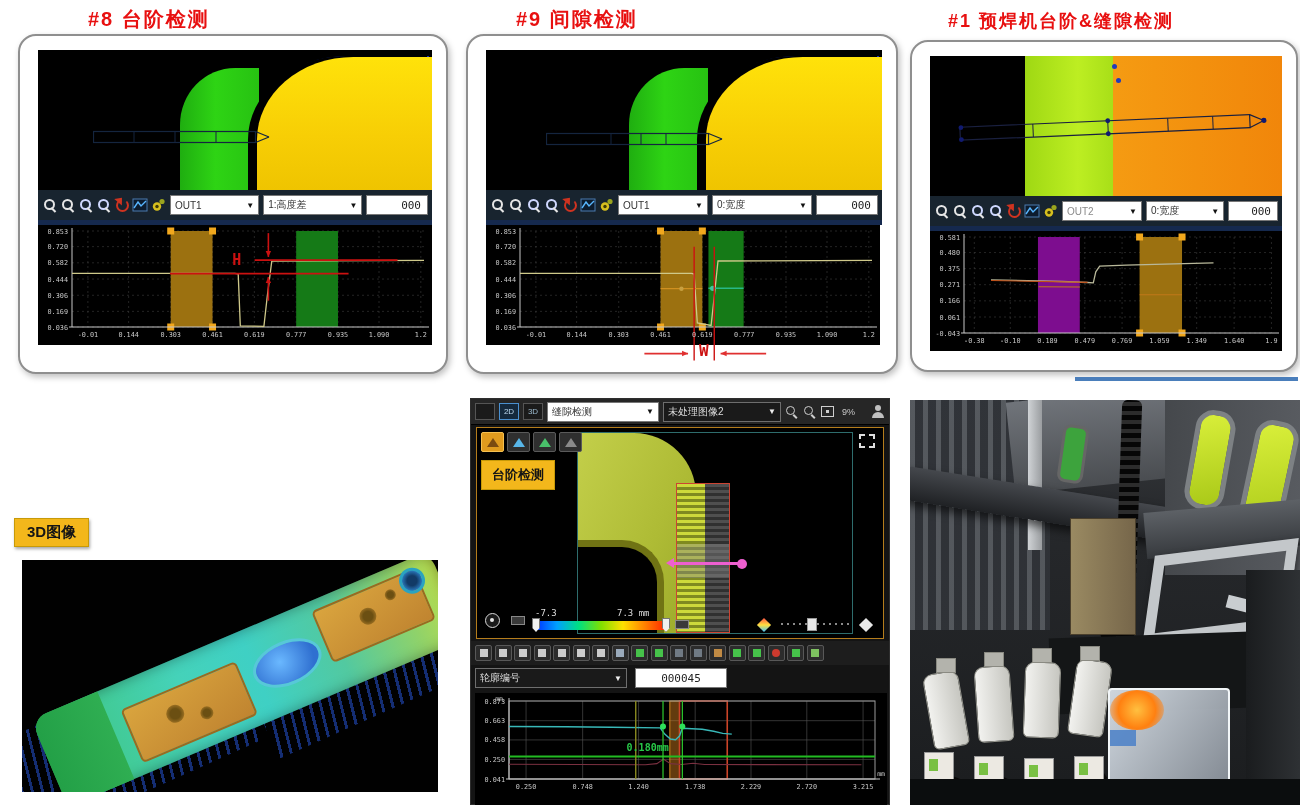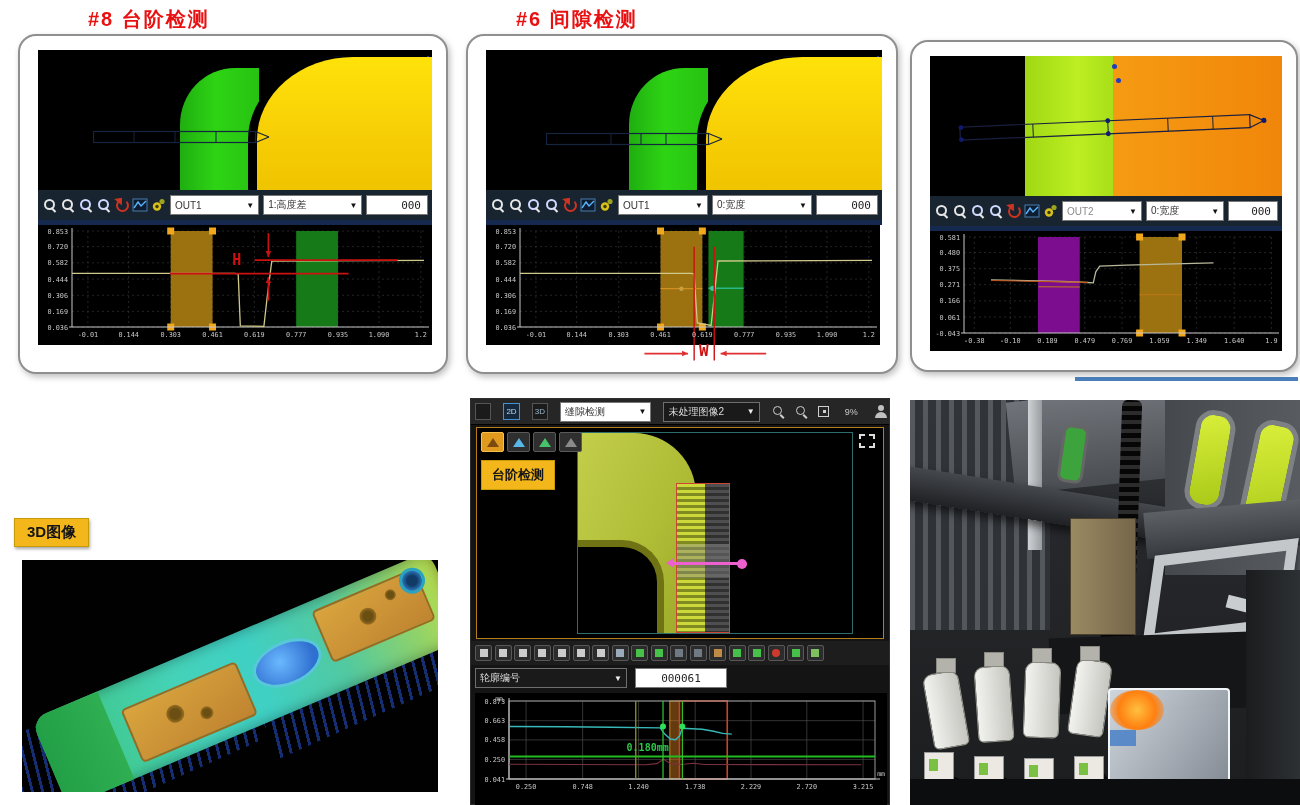--- a/index.html
+++ b/index.html
@@ -64,21 +64,21 @@
   .streak { position:absolute; background:repeating-linear-gradient(100deg, rgba(45,90,255,0) 0 7px, rgba(45,100,255,.6) 7px 10px); opacity:.75; }
   .bar3d { position:absolute; left:26px; top:148px; width:432px; height:95px; transform:rotate(-23deg); transform-origin:20px 50%; border-radius:16px; background:linear-gradient(90deg,#2faf52 0%,#41c98f 12%,#45d2b9 35%,#3fd0c4 52%,#52c9a0 72%,#8fd26a 90%,#b8dc4e 100%); box-shadow:inset 0 0 14px rgba(0,0,0,.35); }
   .cap3d { position:absolute; left:0; top:0; width:72px; height:100%; border-radius:16px 0 0 16px; background:linear-gradient(90deg,#23a047,#2fae52); }
   .pad3d { position:absolute; border:2px solid #9a6a20; border-radius:5px; background:linear-gradient(160deg,#d9a43e,#c08430); }
   .pin { position:absolute; border-radius:50%; background:radial-gradient(circle,#6b4f12 40%,#a87826 80%); }
   .oval3d { position:absolute; left:222px; top:26px; width:72px; height:44px; border-radius:50%; border:3px solid #57c8d8; background:radial-gradient(circle at 40% 40%,#6ab8ff,#2f6fd0 75%); }
   .hole3d { position:absolute; left:392px; top:8px; width:26px; height:26px; border-radius:50%; border:3px solid #2aa3c0; background:radial-gradient(circle,#123a66 35%,#2f86d0 80%,#8fd3ff 100%); }
 
   
   .viewer { position:absolute; left:470px; top:398px; width:420px; height:407px; background:#141414; border:1px solid #2e2e2e; }
-  .vtop { height:26px; background:#262626; border-bottom:1px solid #000; display:flex; align-items:center; gap:12px; padding:0 4px; }
+  .vtop { height:26px; background:#262626; border-bottom:1px solid #000; display:flex; align-items:center; gap:4px; padding:0 4px; }
   .tile { width:20px; height:17px; background:#1b1b1b; border:1px solid #555; color:#9ab8cc; font-size:8px; display:flex; align-items:center; justify-content:center; }
   .tile.t1 { border-color:#4a90d0; background:#14293d; color:#bcd8ee; }
   .wdd { width:112px; }
   .ddk { background:#1a1a1a; border:1px solid #6e6e6e; color:#ddd; width:118px; }
   .ddk b { color:#ddd; } .ddk i { color:#eee; }
   .smag { position:relative; width:14px; height:14px; }
   .smag::before { content:""; position:absolute; left:1px; top:1px; width:7px; height:7px; border:1.6px solid #cfcfcf; border-radius:50%; }
   .smag::after { content:""; position:absolute; left:9px; top:9px; width:5px; height:1.6px; background:#cfcfcf; transform:rotate(45deg); transform-origin:0 0; }
   .fit { width:13px; height:11px; border:1.4px solid #cfcfcf; position:relative; }
   .fit::after { content:""; position:absolute; left:3.5px; top:2.5px; width:3px; height:3px; background:#cfcfcf; }
@@ -161,21 +161,22 @@
   .m-glow2 { left:338px; top:352px; width:30px; height:20px; background:radial-gradient(circle,#ffb030,rgba(255,140,20,0) 75%); }
   .m-bottom { left:0; bottom:0; width:100%; height:26px; background:#0b0d0e; }
   .m-rightcol { right:0; top:170px; width:54px; height:235px; background:linear-gradient(90deg,#1a1c1e,#2e3134); }
 </style>
 </head>
 <body>
 
 <div class="page">
 
   <div class="ptitle" style="left:88px">#8 台阶检测</div>
-  <div class="ptitle" style="left:516px">#6 间隙检测</div>
+  <div class="ptitle" style="left:516px">#9 间隙检测</div>
+  <div class="ptitle" style="left:948px; font-size:18px; top:9px">#1 预焊机台阶&amp;缝隙检测</div>
 
   <div class="card" style="left:18px; top:34px; width:430px; height:340px">
     <div class="pimg" style="width:394px">
       <div class="hgreen"></div>
       <div class="hshadow"></div>
       <div class="hyellow"></div>
       <svg class="roi" style="left:55px; top:78px" width="185" height="18" viewBox="0 0 185 18">
         <rect x="0.5" y="3.5" width="162" height="11" fill="none" stroke="#14253f" stroke-width="1.2"></rect>
         <line x1="41" y1="3.5" x2="41" y2="14.5" stroke="#14253f" stroke-width="1"></line>
         <line x1="82" y1="3.5" x2="82" y2="14.5" stroke="#14253f" stroke-width="1"></line>
@@ -539,20 +540,36 @@
       <div class="pinkline">
           <i class="ah"></i>
           <i class="dot"></i>
         </div>
       <span class="expand">
           <i></i>
           <i></i>
           <i></i>
           <i></i>
         </span>
+      <div class="cbar">
+        <span class="target"></span>
+        <span class="miniicon"></span>
+        <span class="cmin">-7.3</span>
+        <span class="cmax">7.3 mm</span>
+        <div class="rain">
+          <i class="sl" style="left:-3px"></i>
+          <i class="sl" style="right:-3px"></i>
+        </div>
+        <span class="mini2"></span>
+        <span class="dia" style="left:280px"></span>
+        <div class="dots">
+            <i class="handle"></i>
+          </div>
+        <span class="dia w" style="left:382px"></span>
+      </div>
     </div>
     <div class="vtools">
         <span class="vt">
           <i style="background: rgb(204, 204, 204);"></i>
         </span>
         <span class="vt">
           <i style="background: rgb(204, 204, 204);"></i>
         </span>
         <span class="vt">
           <i style="background: rgb(204, 204, 204);"></i>
@@ -601,21 +618,21 @@
         </span>
         <span class="vt">
           <i style="background: rgb(126, 194, 96);"></i>
         </span>
       </div>
     <div class="vdd">
       <span class="dd ddk wide">
           <b>轮廓编号</b>
           <i>▼</i>
         </span>
-      <span class="vbox num">000061</span>
+      <span class="vbox num">000045</span>
     </div>
     <div class="vchart"><svg width="412" height="112" viewBox="0 0 412 112" style="overflow: visible;">
           <rect x="0" y="0" width="412" height="112" fill="#000"></rect>
           <line x1="51.04968944099379" x2="51.04968944099379" y1="8" y2="86" stroke="#575757" stroke-width="0.6" stroke-dasharray="none"></line>
           <line x1="107.65465838509319" x2="107.65465838509319" y1="8" y2="86" stroke="#575757" stroke-width="0.6" stroke-dasharray="none"></line>
           <line x1="163.5776397515528" x2="163.5776397515528" y1="8" y2="86" stroke="#575757" stroke-width="0.6" stroke-dasharray="none"></line>
           <line x1="220.1826086956522" x2="220.1826086956522" y1="8" y2="86" stroke="#575757" stroke-width="0.6" stroke-dasharray="none"></line>
           <line x1="275.9919254658385" x2="275.9919254658385" y1="8" y2="86" stroke="#575757" stroke-width="0.6" stroke-dasharray="none"></line>
           <line x1="331.8012422360249" x2="331.8012422360249" y1="8" y2="86" stroke="#575757" stroke-width="0.6" stroke-dasharray="none"></line>
           <line x1="388.0652173913043" x2="388.0652173913043" y1="8" y2="86" stroke="#575757" stroke-width="0.6" stroke-dasharray="none"></line>

